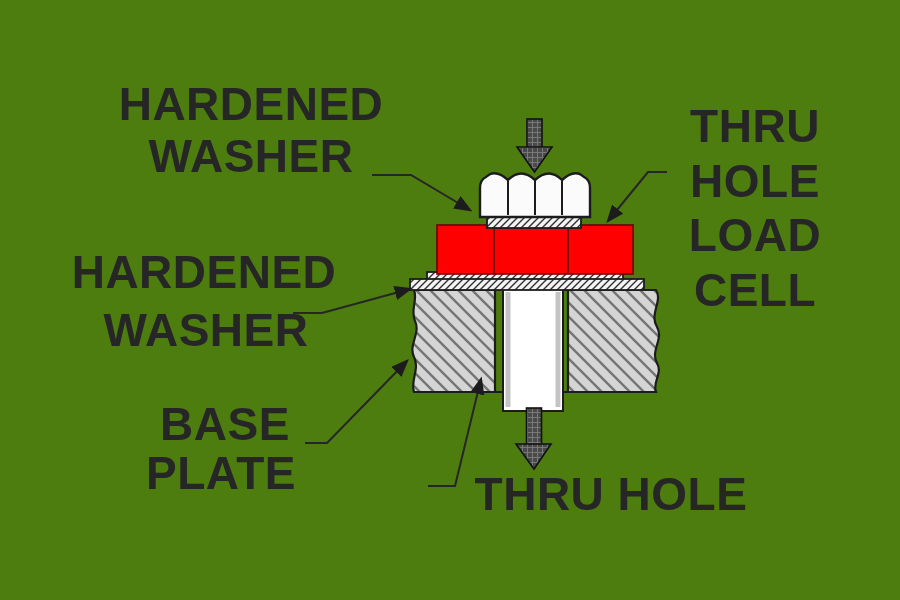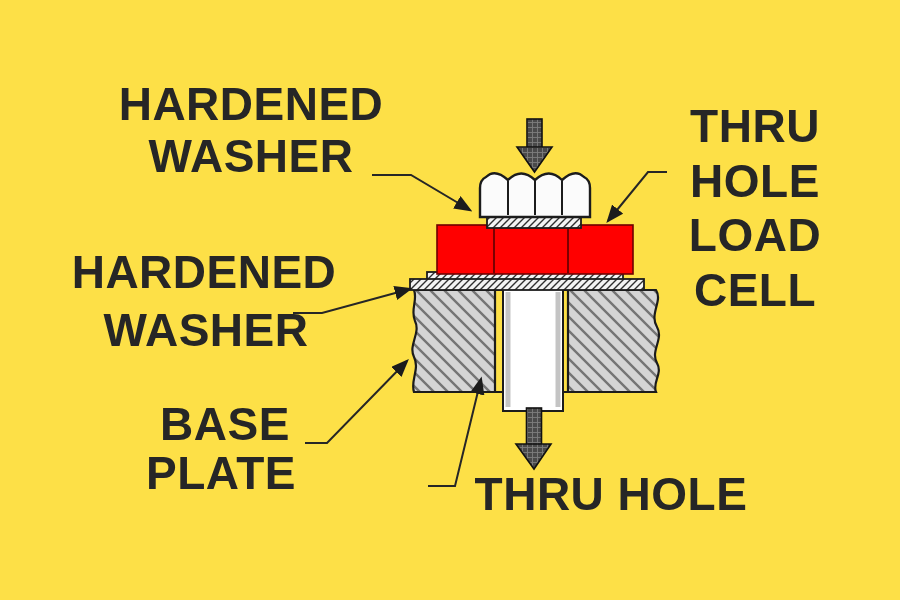--- a/index.html
+++ b/index.html
@@ -4,21 +4,21 @@
 <style>
   html, body {
     margin: 0;
     padding: 0;
     background: #ffffff;
   }
   .stage {
     position: relative;
     width: 900px;
     height: 600px;
-    background: #fde047;
+    background: #4d7c0f;
     overflow: hidden;
     font-family: "Liberation Sans", sans-serif;
   }
   svg { display: block; }
   .label-text {
     font-family: "Liberation Sans", sans-serif;
     font-weight: bold;
     font-size: 46px;
     fill: #262626;
     text-anchor: middle;

